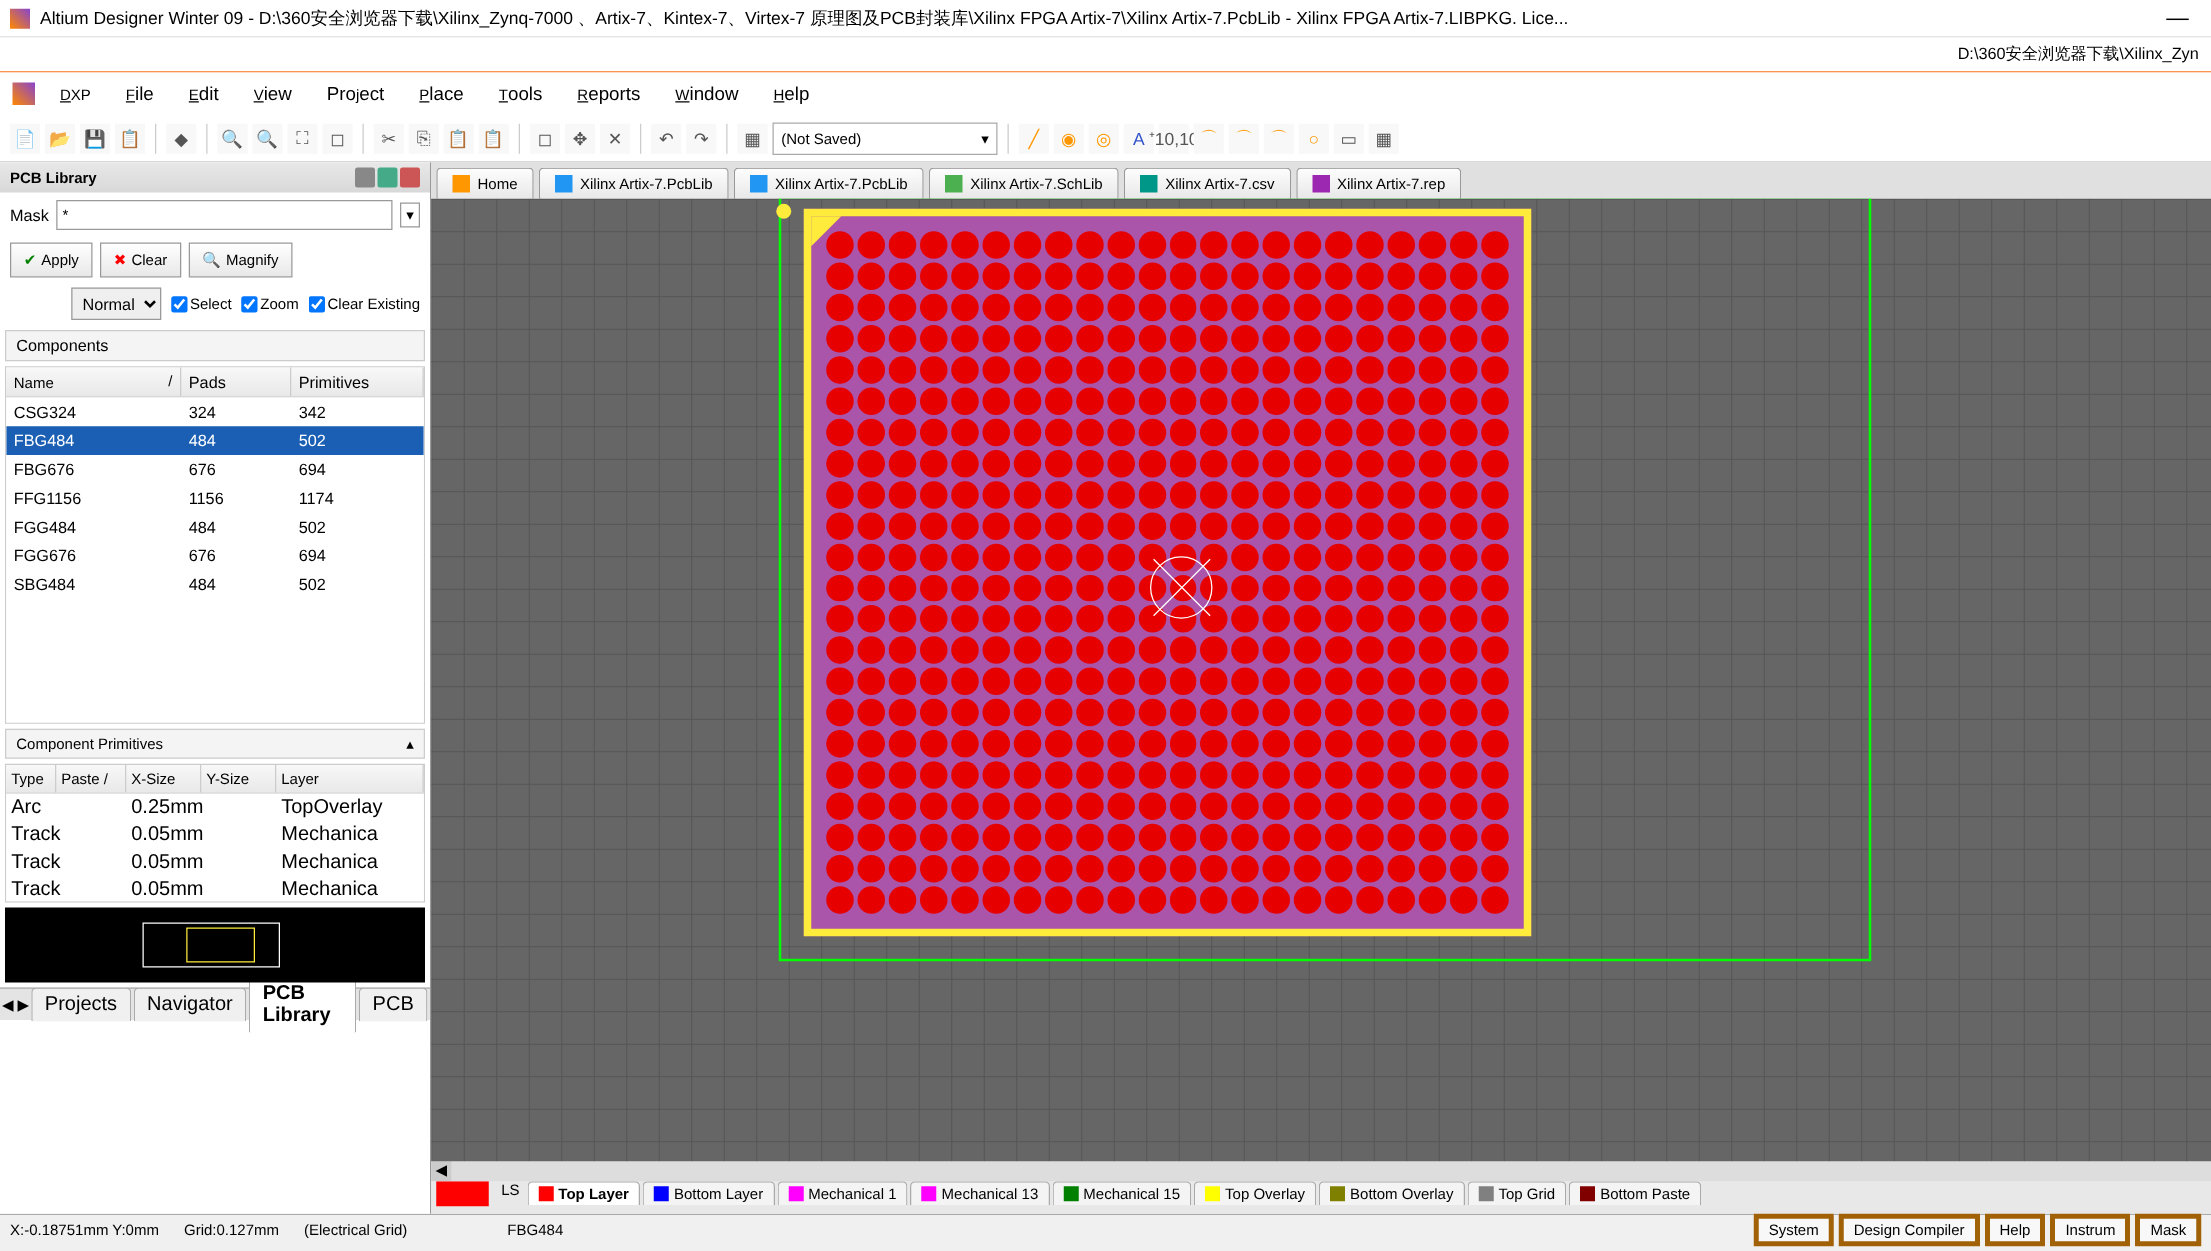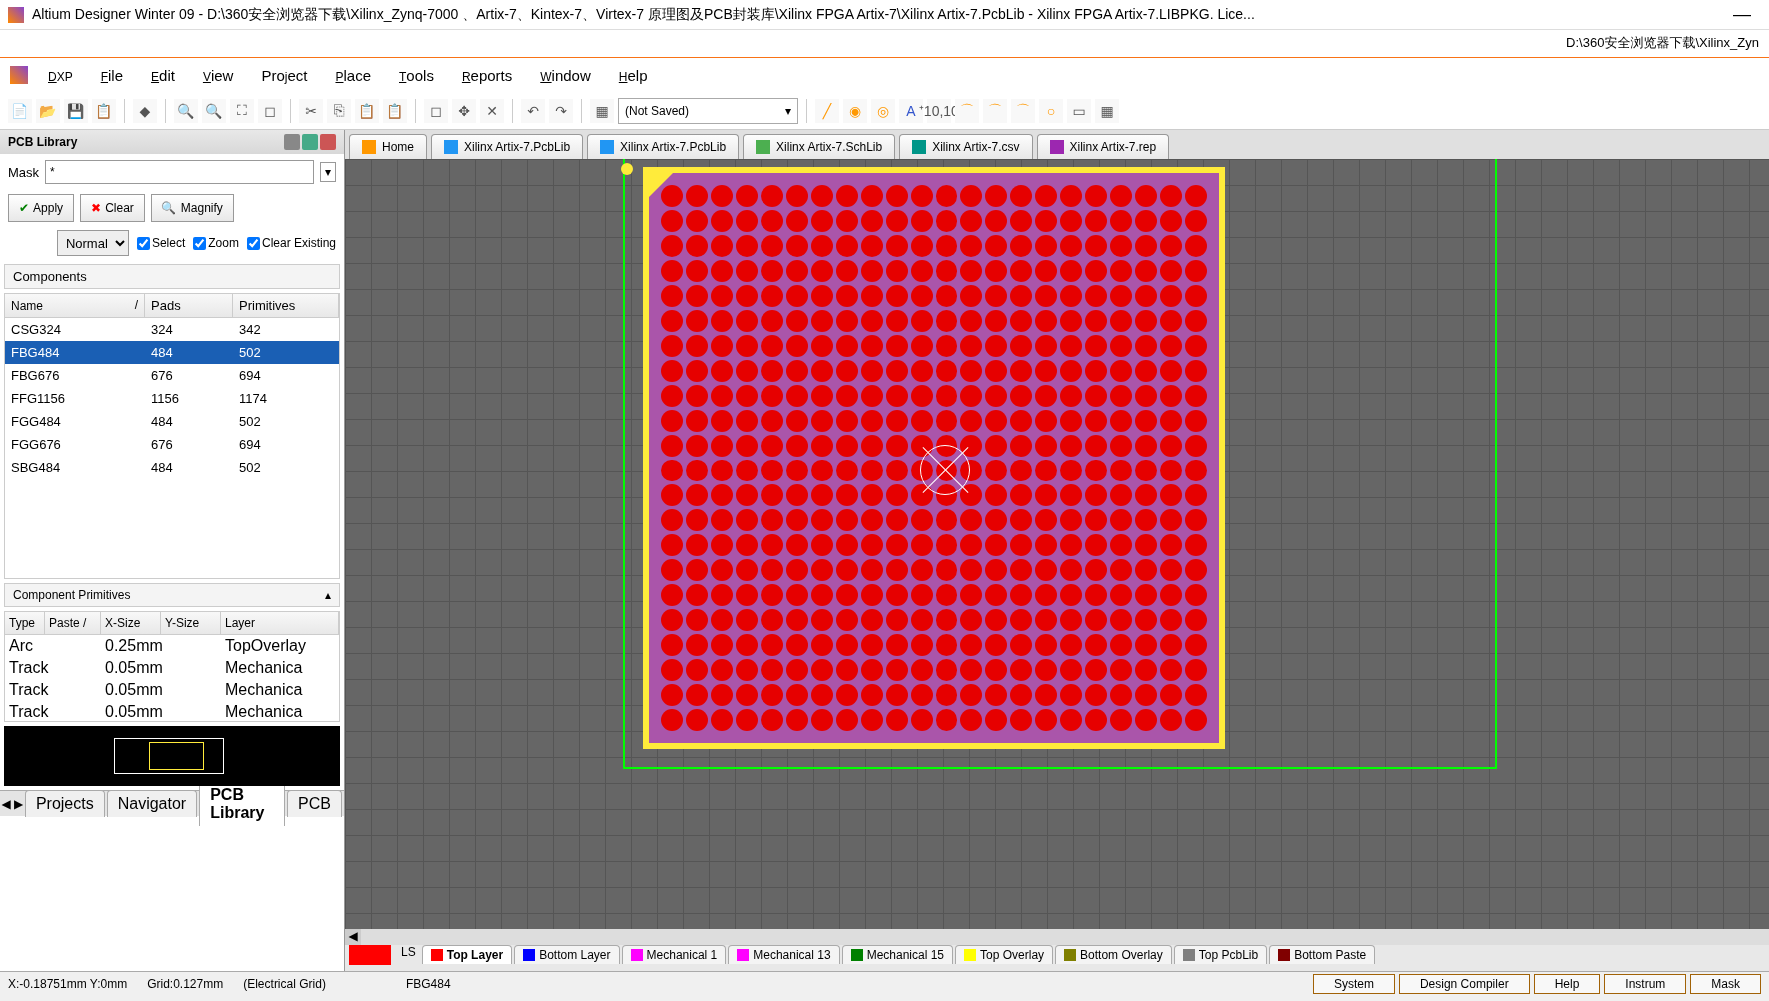--- a/index.html
+++ b/index.html
@@ -113,21 +113,21 @@
 
 .layer-tabs { display: flex; height: 26px; background: #e8e8e8; align-items: flex-start; overflow: hidden; }
 .layer-swatch { width: 42px; height: 20px; margin: 0 4px; display: flex; }
 .layer-swatch .c { flex: 1; }
 .layer-tab { display: flex; align-items: center; padding: 2px 8px; gap: 4px; border: 1px solid #aaa; border-bottom: none; background: #f4f4f4; border-radius: 4px 4px 0 0; margin-right: 2px; font-size: 12px; white-space: nowrap; }
 .layer-tab .sw { width: 12px; height: 12px; }
 .layer-tab.active { background: #fff; font-weight: bold; }
 
 .statusbar { height: 24px; background: #f0f0f0; border-top: 1px solid #aaa; display: flex; align-items: center; padding: 0 8px; font-size: 12px; gap: 20px; }
 .statusbar .right { margin-left: auto; display: flex; gap: 4px; }
-.statusbar .sbtn { padding: 2px 20px; border: 1px solid #a16207; background: #f8f8f8; }
+.statusbar .sbtn { padding: 2px 8px; border: 4px solid #a16207; background: #f8f8f8; }
 </style>
 </head>
 <body>
 
 <div class="titlebar">
   <div class="logo"></div>
   <div class="title">Altium Designer Winter 09 - D:\360安全浏览器下载\Xilinx_Zynq-7000 、Artix-7、Kintex-7、Virtex-7 原理图及PCB封装库\Xilinx FPGA Artix-7\Xilinx Artix-7.PcbLib - Xilinx FPGA Artix-7.LIBPKG. Lice...</div>
   <div class="dash">—</div>
 </div>
 
@@ -893,21 +893,21 @@
           <div class="layer-tab">
             <div class="sw" style="background:#ffff00"></div>
             <span>Top Overlay</span>
           </div>
           <div class="layer-tab">
             <div class="sw" style="background:#808000"></div>
             <span>Bottom Overlay</span>
           </div>
           <div class="layer-tab">
             <div class="sw" style="background:#808080"></div>
-            <span>Top PcbLib</span>
+            <span>Top Grid</span>
           </div>
           <div class="layer-tab">
             <div class="sw" style="background:#800000"></div>
             <span>Bottom Paste</span>
           </div>
         </div>
     </div>
   </div>
 </div>
 

